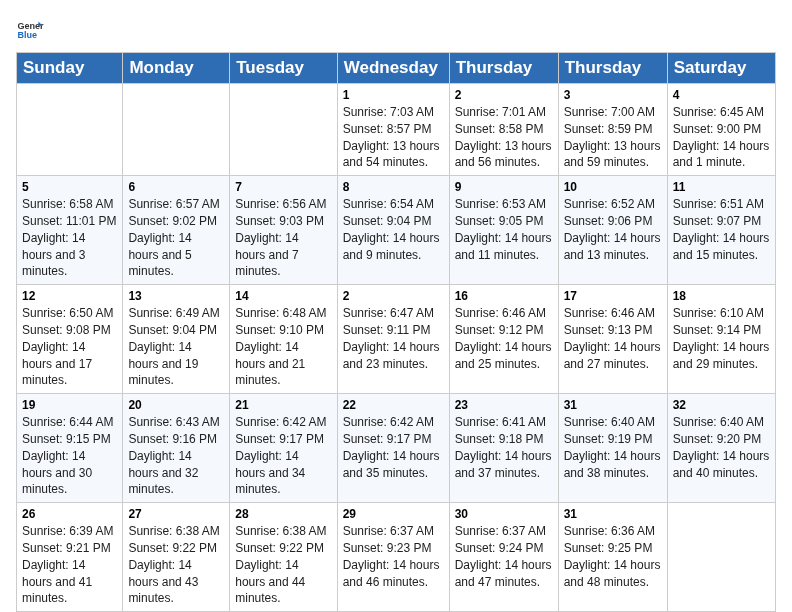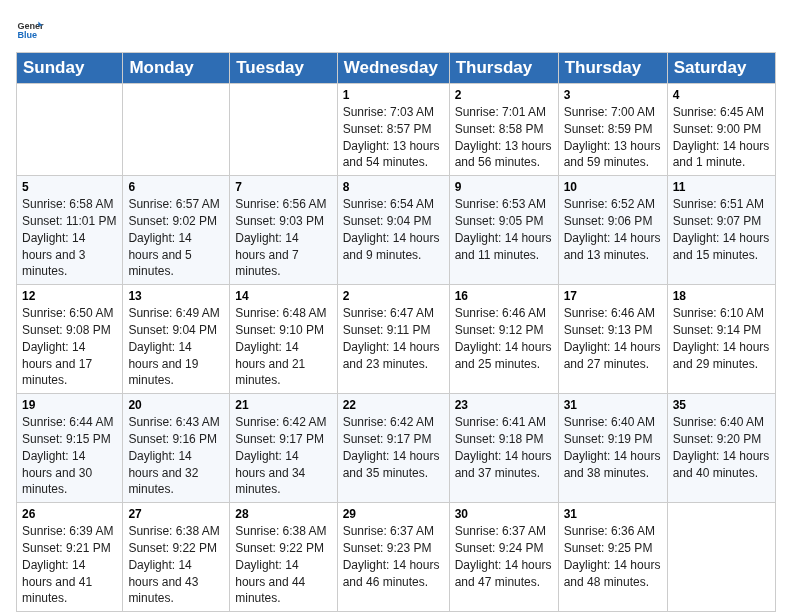--- a/index.html
+++ b/index.html
@@ -258,21 +258,21 @@
 Sunset: 9:18 PM
 Daylight: 14 hours and 37 minutes.</div>
         </td>
         <td>
           <span class="day-number">31</span>
           <div class="day-detail">Sunrise: 6:40 AM
 Sunset: 9:19 PM
 Daylight: 14 hours and 38 minutes.</div>
         </td>
         <td>
-          <span class="day-number">35</span>
+          <span class="day-number">32</span>
           <div class="day-detail">Sunrise: 6:40 AM
 Sunset: 9:20 PM
 Daylight: 14 hours and 40 minutes.</div>
         </td>
       </tr>
       <tr>
         <td>
           <span class="day-number">26</span>
           <div class="day-detail">Sunrise: 6:39 AM
 Sunset: 9:21 PM

